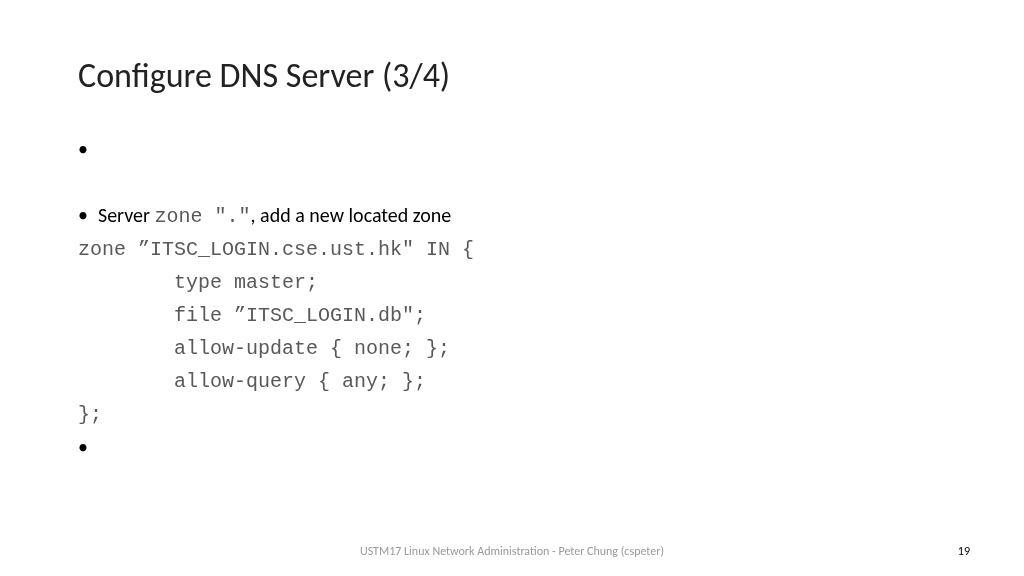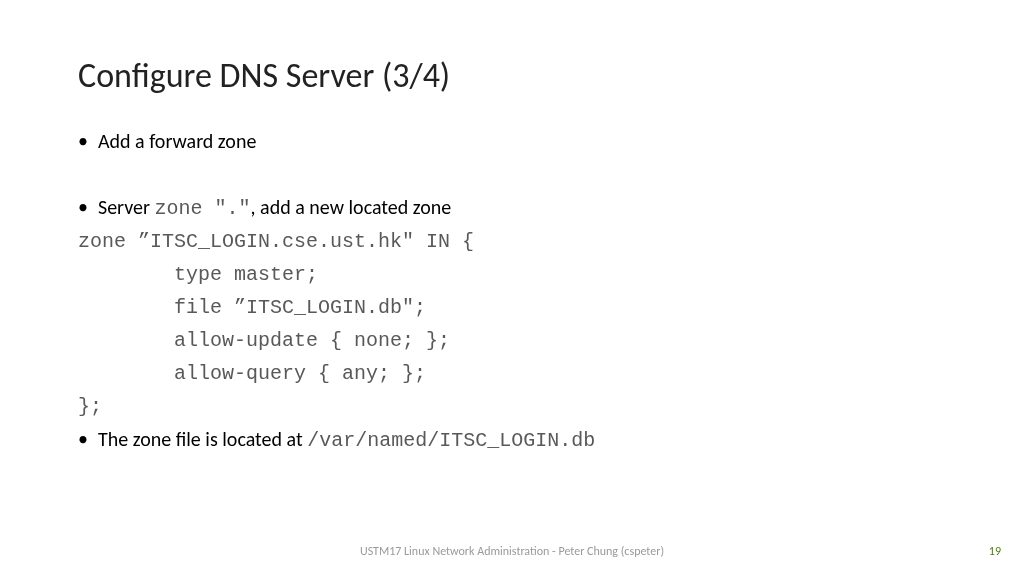--- a/index.html
+++ b/index.html
@@ -13,21 +13,21 @@
       background: #ffffff;
       font-family: Calibri, 'Segoe UI', Arial, sans-serif;
       color: #000;
       position: relative;
       padding: 55px 78px 0 78px;
     }
     .title {
       font-size: 34px;
       font-weight: 400;
       color: #222;
-      margin-bottom: 29px;
+      margin-bottom: 37px;
     }
     .content {
       font-size: 20px;
       line-height: 1.65;
     }
     .bullet-item {
       display: flex;
       align-items: baseline;
     }
     .bullet {
@@ -53,56 +53,52 @@
       bottom: 18px;
       left: 0;
       width: 1024px;
       text-align: center;
       font-size: 12px;
       color: #9a9a9a;
     }
     .page-number {
       position: absolute;
       bottom: 18px;
-      right: 23px;
+      right: 54px;
       font-size: 12px;
-      color: #4d7c0f;
+      color: #000000;
     }
   </style>
 </head>
 <body>
 
 <div class="title">Configure DNS Server (3/4)</div>
 
 <div class="content">
 
   <div class="bullet-item">
     <span class="bullet">•</span>
-    <span>Add a forward zone</span>
   </div>
 
   <div class="spacer"></div>
 
   <div class="bullet-item">
     <span class="bullet">•</span>
     <span>
       <span>Server </span><span class="mono">zone "."</span><span>, add a new located zone</span>
     </span>
   </div>
 
   <div class="code-block">zone ”ITSC_LOGIN.cse.ust.hk" IN {
         type master;
         file ”ITSC_LOGIN.db";
         allow-update { none; };
         allow-query { any; };
 };</div>
 
   <div class="bullet-item">
     <span class="bullet">•</span>
-    <span>
-      <span>The zone file is located at </span><span class="mono">/var/named/ITSC_LOGIN.db</span>
-    </span>
   </div>
 
 </div>
 
 <div class="footer">USTM17 Linux Network Administration - Peter Chung (cspeter)</div>
 <div class="page-number">19</div>
 
 </body></html>

